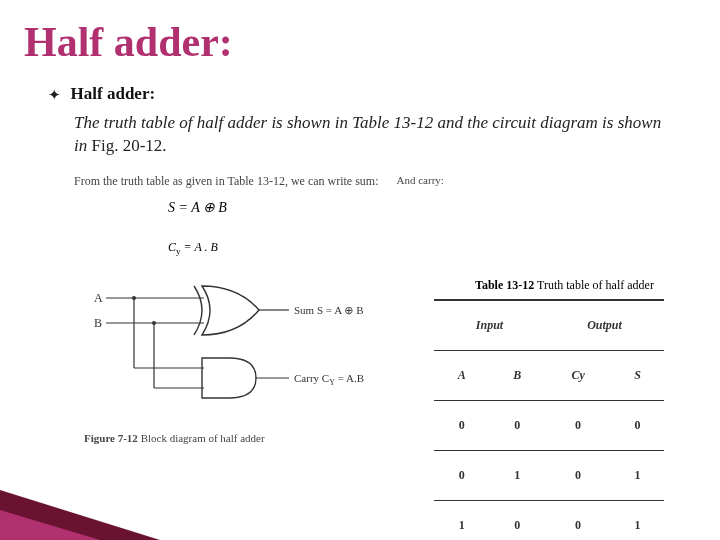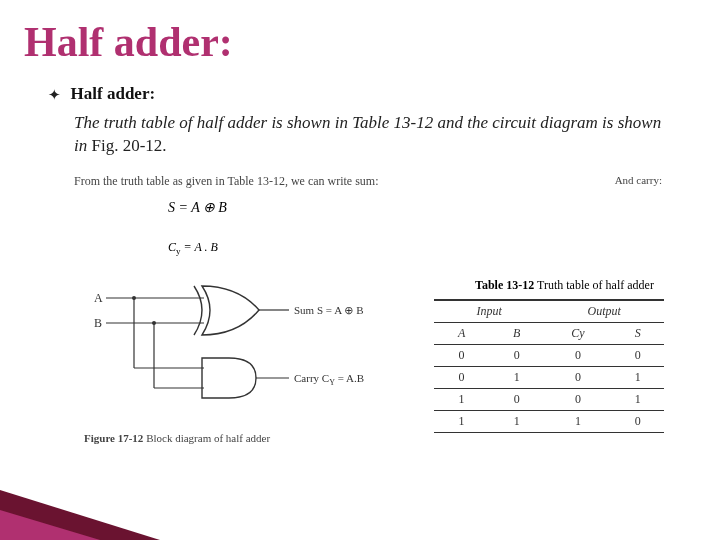--- a/index.html
+++ b/index.html
@@ -40,21 +40,20 @@
   .body-text {
     font-size: 17px;
     font-style: italic;
     color: #222;
     line-height: 1.35;
     padding: 2px 10px 10px 26px;
   }
   .nonitalic { font-style: normal; }
   .intro-row {
     display: flex;
-    justify-content: space-between;
     align-items: flex-start;
     padding: 6px 20px 0 26px;
     color: #555;
     gap: 18px;
   }
   .intro-left { font-size: 12px; color: #444; }
   .intro-right { font-size: 11px; color: #444; padding-right: 2px; }
   .equations {
     display: flex;
     justify-content: flex-end;
@@ -83,23 +82,23 @@
   .truth-caption strong { font-weight: bold; }
   table.truth {
     width: 100%;
     border-collapse: collapse;
     font-size: 12px;
     color: #333;
   }
   table.truth th, table.truth td {
     border-top: 1px solid #333;
     border-bottom: 1px solid #333;
-    padding: 3px 10px;
+    padding: 17px 10px;
     text-align: center;
-    font-weight: normal;
+    font-weight: bold;
   }
   table.truth thead tr.group th {
     font-style: italic;
     border-top: 2px solid #333;
     border-bottom: 1px solid #333;
   }
   table.truth thead tr.cols th {
     font-style: italic;
   }
   .corner {
@@ -172,21 +171,21 @@
         <path d="M118,80 L145,80 Q172,80 172,100 Q172,120 145,120 L118,120 Z" fill="none" stroke="#333" stroke-width="1.4"></path>
 
         <line x1="175" y1="32" x2="205" y2="32" stroke="#333" stroke-width="1.2"></line>
         <line x1="172" y1="100" x2="205" y2="100" stroke="#333" stroke-width="1.2"></line>
         <text x="210" y="36" font-size="11" fill="#333">Sum S = A ⊕ B</text>
         <text x="210" y="104" font-size="11" fill="#333">
           <tspan>Carry C</tspan><tspan dy="3" font-size="8">Y</tspan><tspan dy="-3"> = A.B</tspan>
         </text>
       </svg>
       <div class="circuit-caption">
-        <strong>Figure 17-12</strong><span>  Block diagram of half adder</span>
+        <strong>Figure 7-12</strong><span>  Block diagram of half adder</span>
       </div>
     </div>
 
     <div class="truth-box">
       <div class="truth-caption">
         <strong>Table 13-12</strong><span>  Truth table of half adder</span>
       </div>
       <table class="truth">
         <thead>
           <tr class="group">

